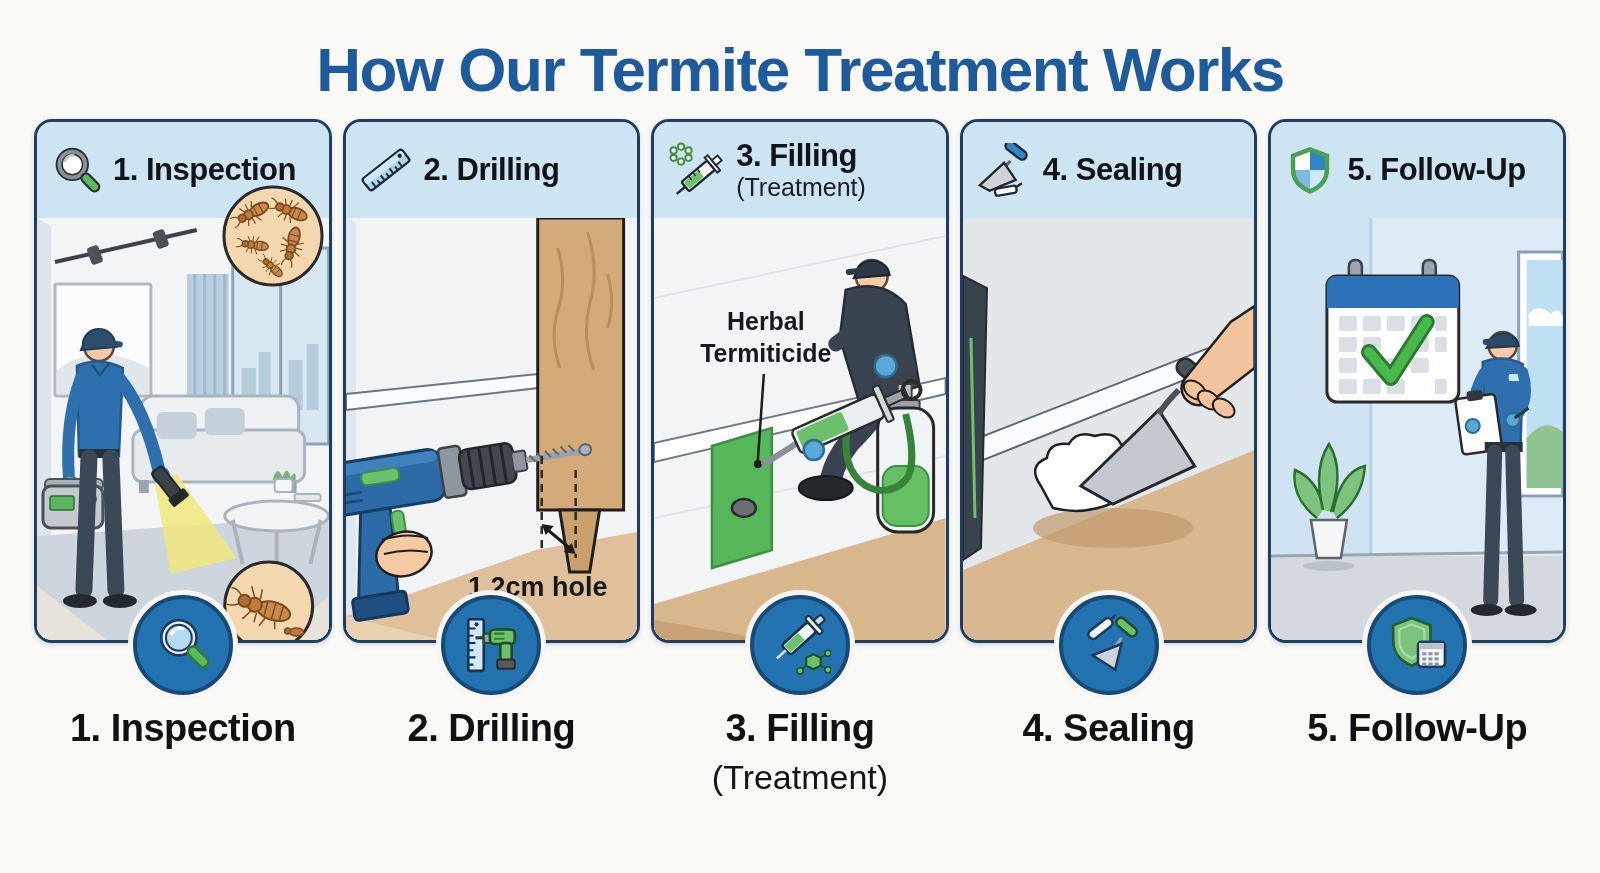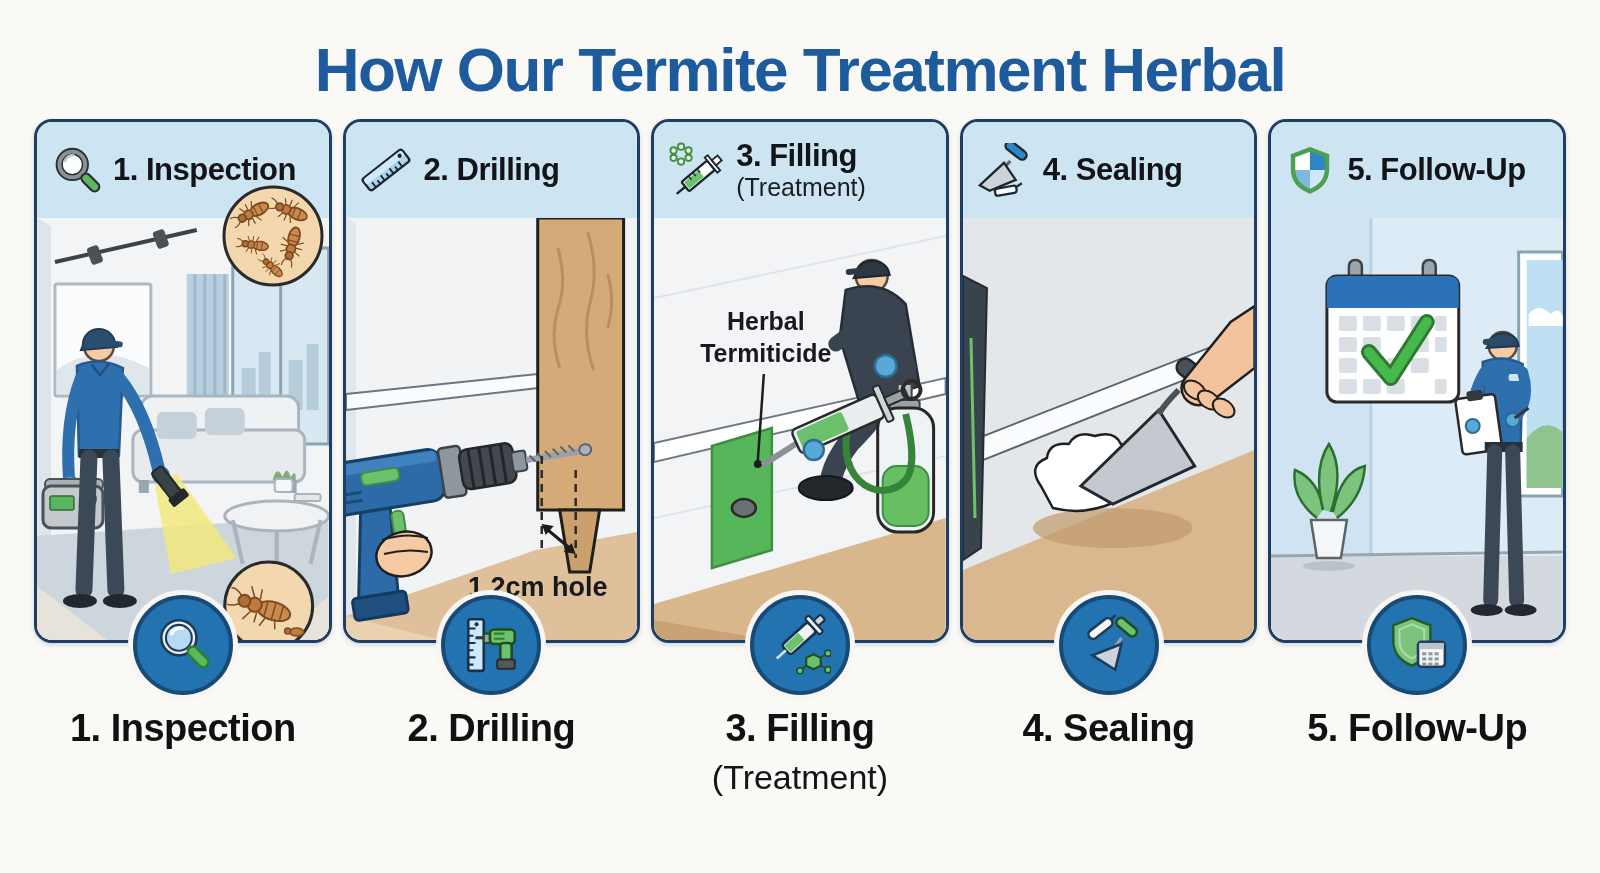--- a/index.html
+++ b/index.html
@@ -70,21 +70,21 @@
     padding:0 34px;
     margin-top:64px;
   }
   .label-col{ flex:1; text-align:center; }
   .step-label{ font-size:38px; font-weight:800; color:#0f1113; letter-spacing:-0.5px; }
   .step-sublabel{ font-size:34px; font-weight:400; color:#131518; margin-top:8px; }
 </style>
 </head>
 <body>
 
-<h1 class="main-title">How Our Termite Treatment Herbal</h1>
+<h1 class="main-title">How Our Termite Treatment Works</h1>
 
 <div class="panels">
 
   <div class="panel">
     <div class="panel-clip">
       <div class="panel-header">
         <svg width="50" height="50" viewBox="0 0 54 54">
           <circle cx="23" cy="21" r="14" fill="#fdfefe" stroke="#8a9299" stroke-width="6"></circle>
           <circle cx="23" cy="21" r="17" fill="none" stroke="#2b2f33" stroke-width="2"></circle>
           <circle cx="23" cy="21" r="11" fill="none" stroke="#2b2f33" stroke-width="1.5"></circle>

